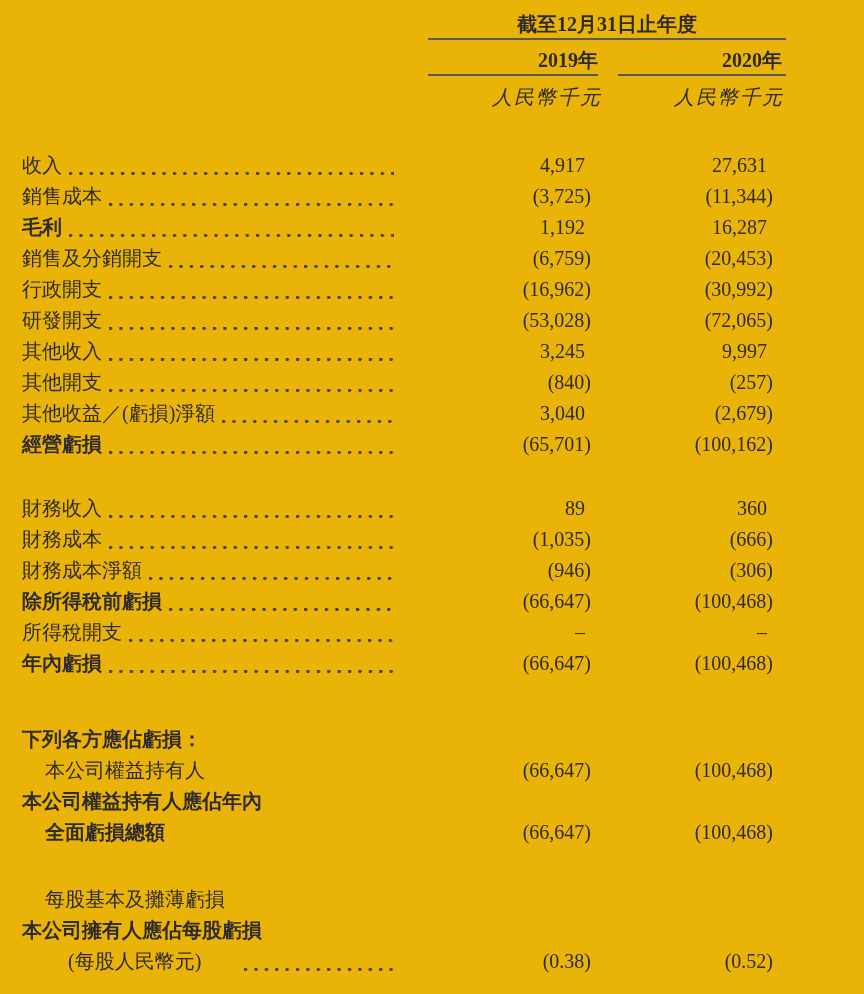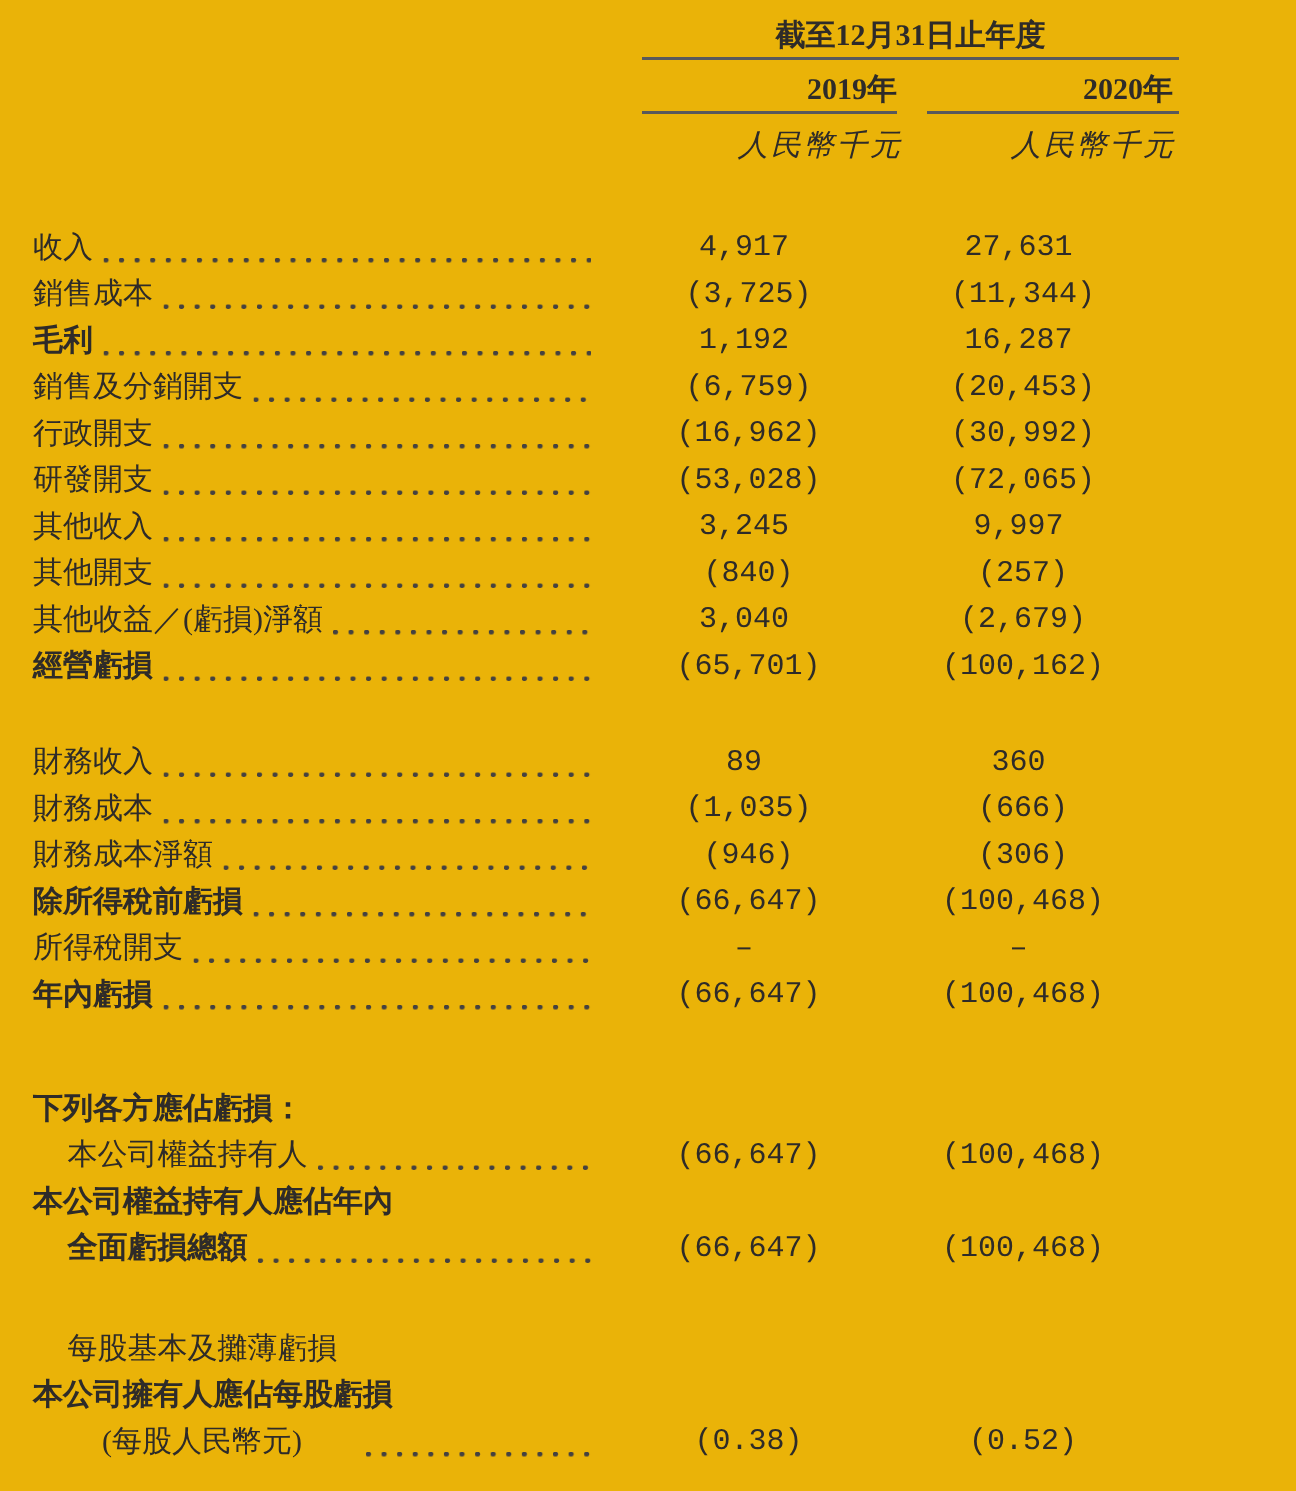--- a/index.html
+++ b/index.html
@@ -35,33 +35,33 @@
   .section { margin: 0; }
   .section.s0 { margin-top: 150px; }
   .section.s1 { margin-top: 33px; }
   .section.s2 { margin-top: 45px; }
   .section.s3 { margin-top: 36px; }
 
   .row { display: flex; height: 31px; line-height: 31px; }
   .lblzone { flex: 1 1 auto; display: flex; min-width: 0; }
   .lbl { white-space: nowrap; }
   .row.bold .lbl { font-weight: bold; }
-  .row.indent1 .lblzone { padding-left: 23px; }
+  .row.indent1 .lblzone { padding-left: 23px; flex-direction: column; }
   .row.indent2 .lblzone { padding-left: 46px; gap: 36px; }
 
   .leader {
     flex: 1 1 auto;
     margin: 0 13px 0 7px;
     background-image: radial-gradient(circle at 1.6px 1.6px, #454240 1.5px, rgba(0,0,0,0) 2.1px);
     background-size: 10.4px 3.4px;
     background-repeat: repeat-x;
     background-position: left bottom 6px;
   }
 
-  .val { flex: 0 0 auto; text-align: center; box-sizing: border-box; padding-right: 6px; white-space: nowrap; font-family: Liberation Mono, monospace; }
+  .val { flex: 0 0 auto; text-align: right; box-sizing: border-box; padding-right: 6px; white-space: nowrap; }
   .val.c1 { width: 184px; }
   .val.c2 { width: 182px; }
   .val.neg { padding-right: 0; }
 </style>
 </head>
 <body>
 
 <div class="page">
 
   <div class="hdr-period">截至12月31日止年度</div>

